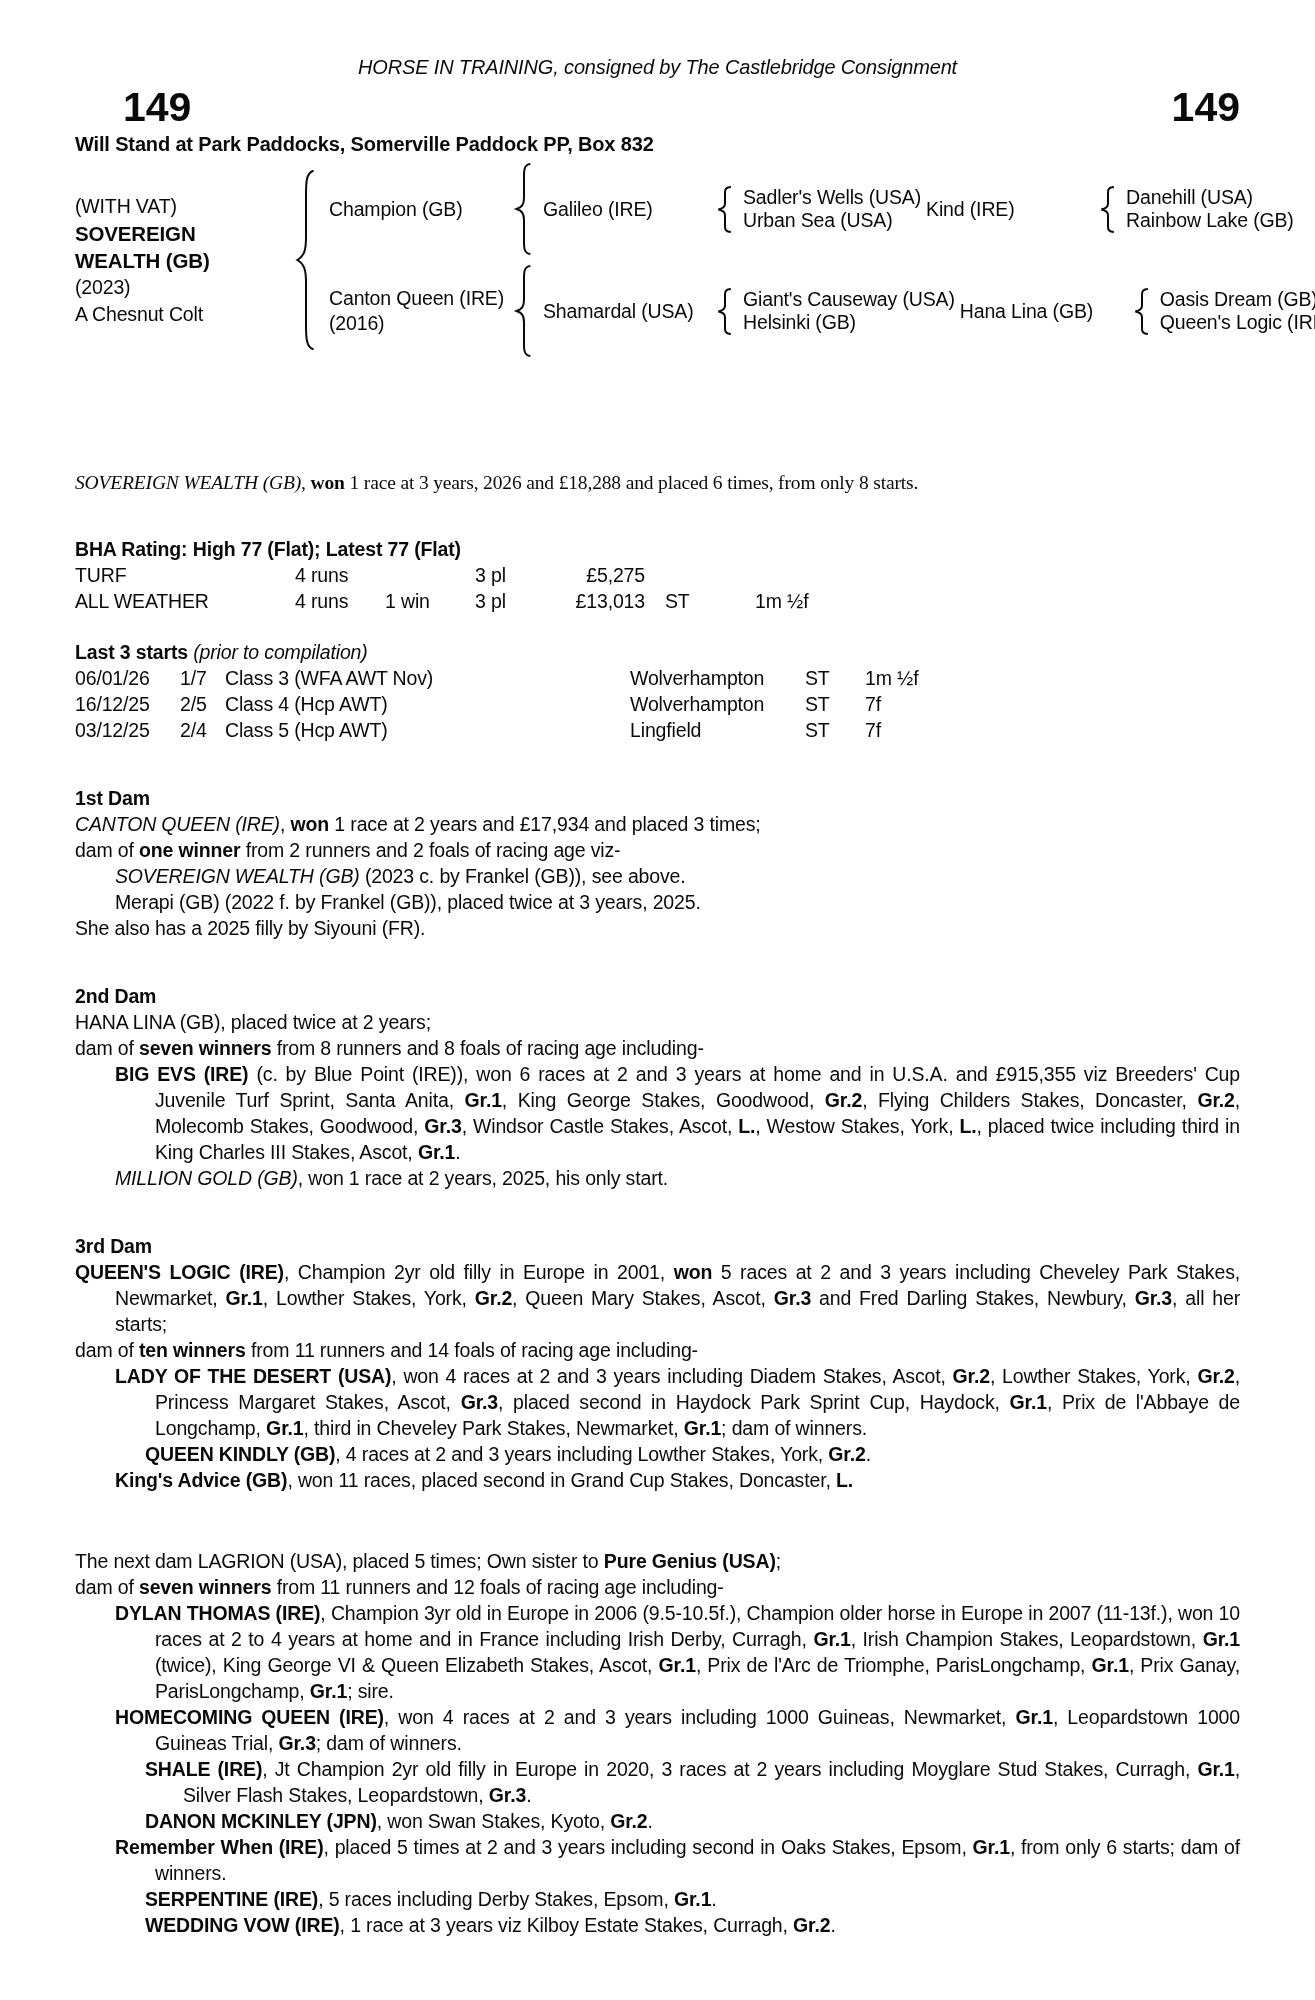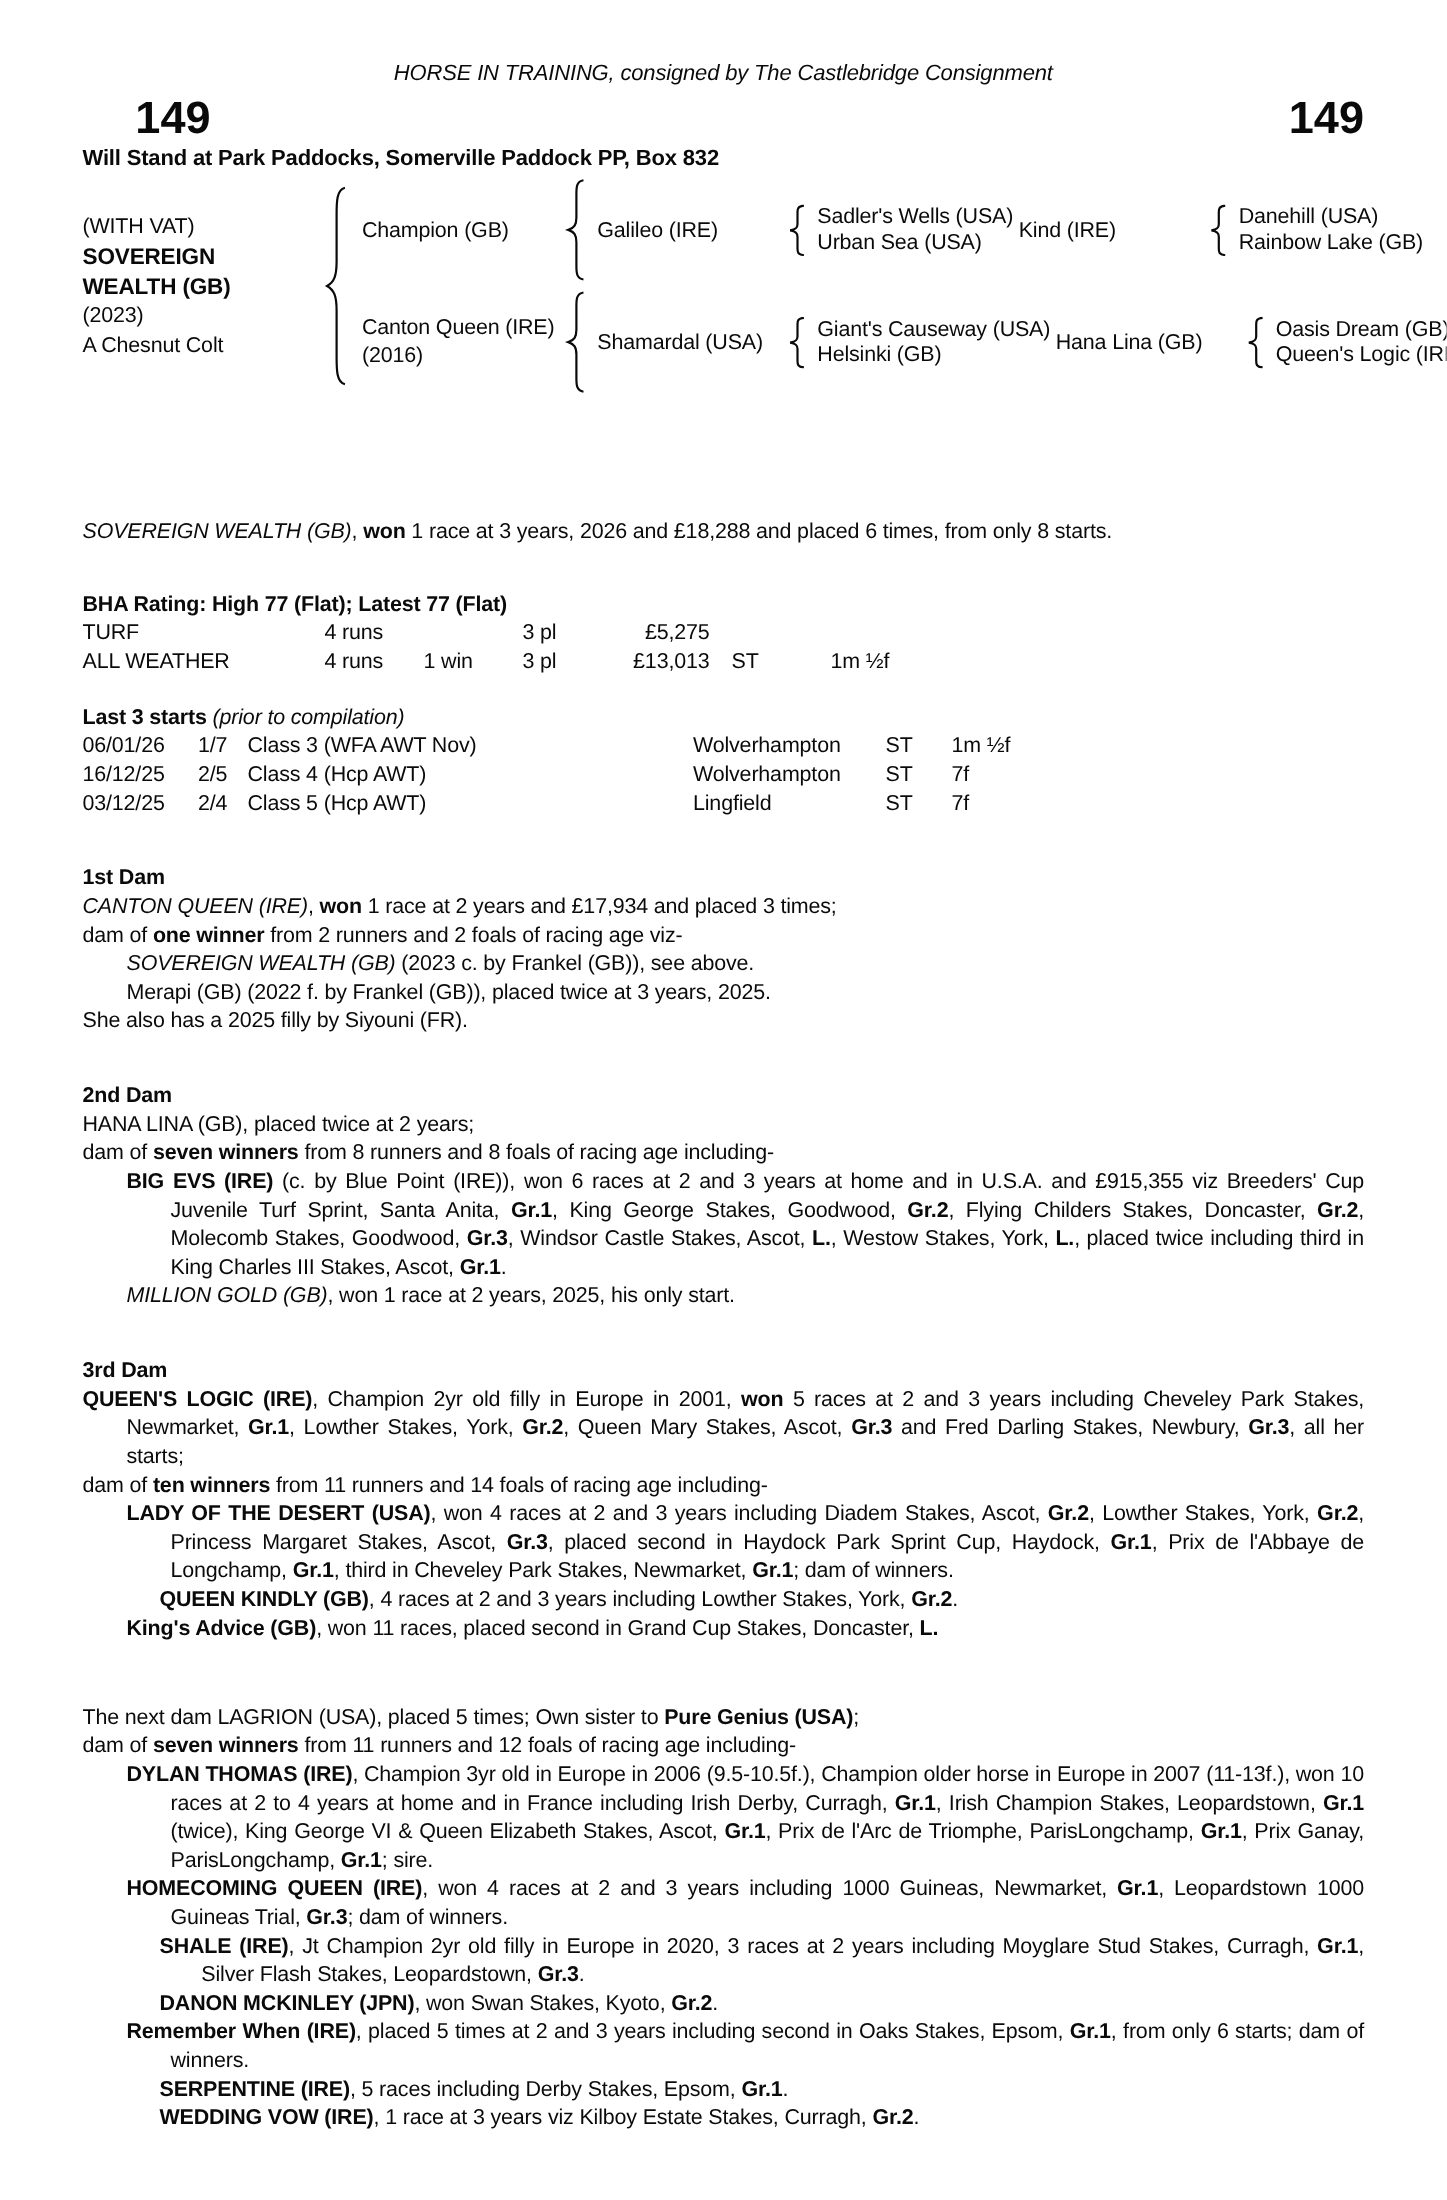--- a/index.html
+++ b/index.html
@@ -51,21 +51,21 @@
 
   .last3{margin-top:25px;}
   .last3-title .run-b{font-weight:700;}
   .last3-title .note{font-style:italic;}
   .res-grid{display:grid;grid-template-columns:105px 45px 405px 175px 60px auto;}
 
   .dam-section{margin-top:42px;}
   .dam-section.next-dam{margin-top:55px;}
   .dam-heading{font-weight:700;}
   .dam-heading:empty{display:none;}
-  .race-record{margin-top:0;}
+  .race-record{margin-top:0;font-family:Liberation Serif, serif;}
 </style>
 </head>
 <body>
 
 <div class="content">
 
   <div class="header-title">HORSE IN TRAINING, consigned by The Castlebridge Consignment</div>
 
   <div class="lot-row">
     <span class="lot">149</span>

